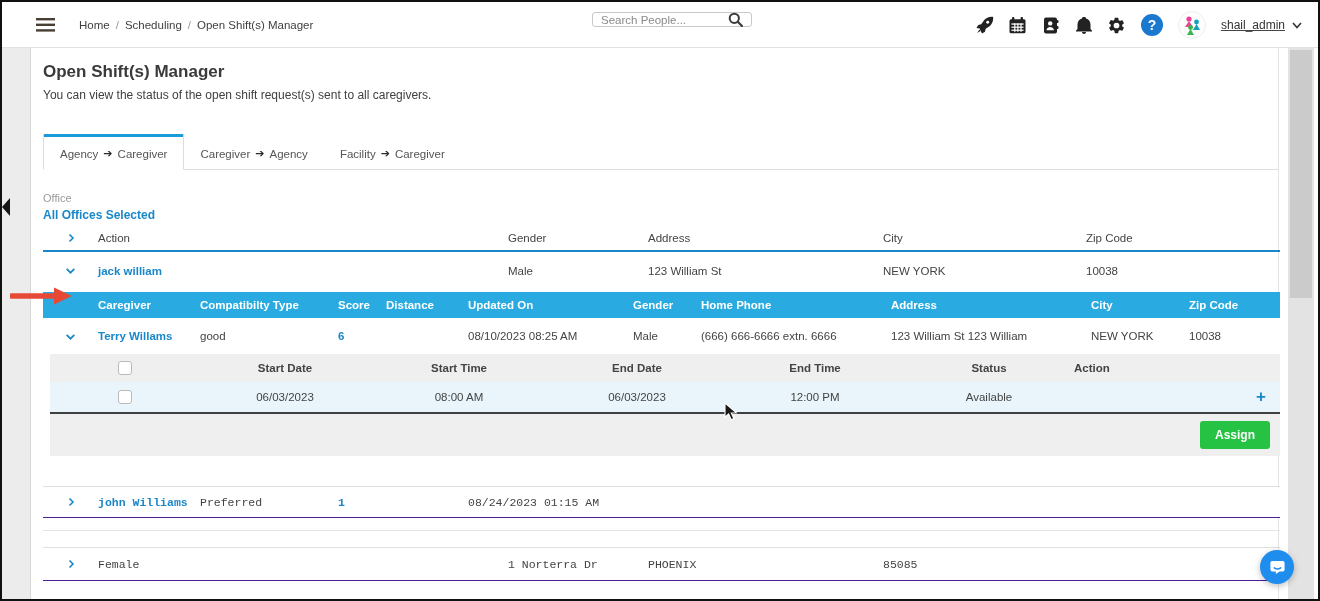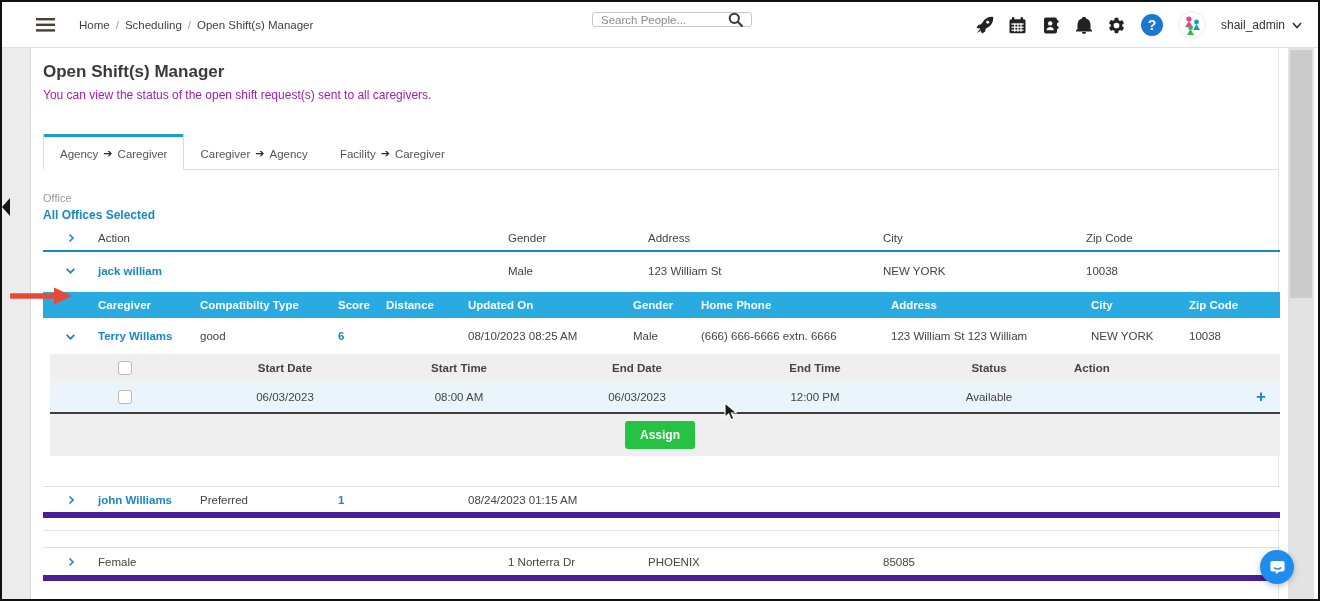--- a/index.html
+++ b/index.html
@@ -32,39 +32,39 @@
   .topicons { position:absolute; right:16px; top:0; height:46px; display:flex; align-items:center; gap:15px; }
   .ticon { width:18px; height:18px; display:flex; align-items:center; justify-content:center; cursor:pointer; }
   .helpbtn {
     width:22px; height:22px; border-radius:50%; background:#1a78cf; color:#fff;
     font-size:14px; font-weight:bold; display:flex; align-items:center; justify-content:center; cursor:pointer;
   }
   .avatar {
     width:28px; height:28px; border-radius:50%; background:#fdfdfd; border:1px solid #eee;
     display:flex; align-items:center; justify-content:center; cursor:pointer;
   }
-  .userwrap { display:flex; align-items:center; gap:7px; cursor:pointer; }
+  .userwrap { display:flex; align-items:center; gap:7px; cursor:pointer;text-decoration:underline; }
   .username { font-size:12px; color:#333; }
   
   .leftstrip { position:absolute; top:46px; left:0; width:28px; bottom:0; background:#ececec; }
   .collapse-tri {
     position:absolute; left:0; top:196px; width:0; height:0;
     border-top:9px solid transparent; border-bottom:9px solid transparent;
     border-right:8px solid #161616; cursor:pointer;
   }
   .scrolltrack { position:absolute; top:46px; right:4px; width:26px; bottom:0; background:#e3e3e3; }
   .scrollthumb { position:absolute; top:2px; left:2px; right:2px; height:248px; background:#cbcbcb; }
   
   .panel {
     position:absolute; top:46px; left:28px; width:1249px; bottom:0;
     background:#fff; border-left:1px solid #d8d8d8; border-right:1px solid #e4e4e4;
     padding:12px 0 0 12px;
   }
   .title { font-size:17px; font-weight:bold; color:#3a3a3a; margin-top:2px; }
-  .subtitle { font-size:12px; color:#a21caf; margin-top:6px; }
+  .subtitle { font-size:12px; color:#404040; margin-top:6px; }
   
   .tabs { margin-top:32px; display:flex; align-items:flex-end; border-bottom:1px solid #ddd; height:36px; }
   .tab { font-size:11.5px; color:#555; padding:10px 16px 9px; cursor:pointer; display:flex; gap:5px; align-items:center; }
   .tab.active {
     border:1px solid #ddd; border-top:3px solid #1a9cd8; border-bottom:1px solid #fff;
     background:#fff; margin-bottom:-1px; border-radius:2px 2px 0 0;
   }
   .tab .arrow { font-size:11px; color:#2b2b2b; }
   
   .filters { margin-top:22px; display:flex; gap:48px; }
@@ -84,27 +84,27 @@
   .cg-head { margin-top:3px; background:#29abe2; height:26px; }
   .cg-head .hdr { color:#fff; font-weight:bold; }
   .cg-row { height:36px; background:#fff; }
   .shiftwrap { margin-left:7px; width:1230px; }
   .shift-head { background:#f0eff0; height:28px; }
   .shift-head .hdr { font-weight:600; }
   .shift-row { background:#e9f5fb; height:32px; border-bottom:2px solid #3f3f3f; }
   .checkbox { width:14px; height:14px; border:1px solid #b9b9b9; border-radius:3px; background:#fff; margin:0 auto; cursor:pointer; }
   .plus { color:#1a87c9; font-weight:bold; font-size:17px; text-align:right; padding-right:14px; cursor:pointer; }
   .action-r { padding-right:8px; }
-  .assignband { margin-left:7px; width:1230px; height:42px; background:#efefef; display:flex; align-items:center; justify-content:center; }
+  .assignband { margin-left:7px; width:1230px; height:42px; background:#efefef; display:flex; align-items:center; justify-content:flex-end; }
   .assignbtn {
     background:#26c243; color:#fff; font-size:12px; font-weight:bold;
     border:none; border-radius:3px; padding:7px 15px; margin-right:10px; cursor:pointer;
     font-family:"Liberation Sans", sans-serif;
   }
-  .row-borders { border-top:1px solid #e0e0e0; border-bottom:6px solid #4c1d95; }
+  .row-borders { border-top:1px solid #e0e0e0; border-bottom:1px solid #4c1d95;font-family:Liberation Mono, monospace; }
   .divider { width:1237px; border-bottom:1px solid #e4e4e4; }
   
   .red-arrow { position:absolute; left:8px; top:285px; z-index:9; }
   .cursor { position:absolute; left:722px; top:400px; z-index:9; }
   .chatbtn {
     position:absolute; left:1258px; top:548px; width:34px; height:34px; border-radius:50%;
     background:#1f8ded; display:flex; align-items:center; justify-content:center;
     box-shadow:0 2px 6px rgba(0,0,0,.25); cursor:pointer; z-index:8;
   }
 </style>

